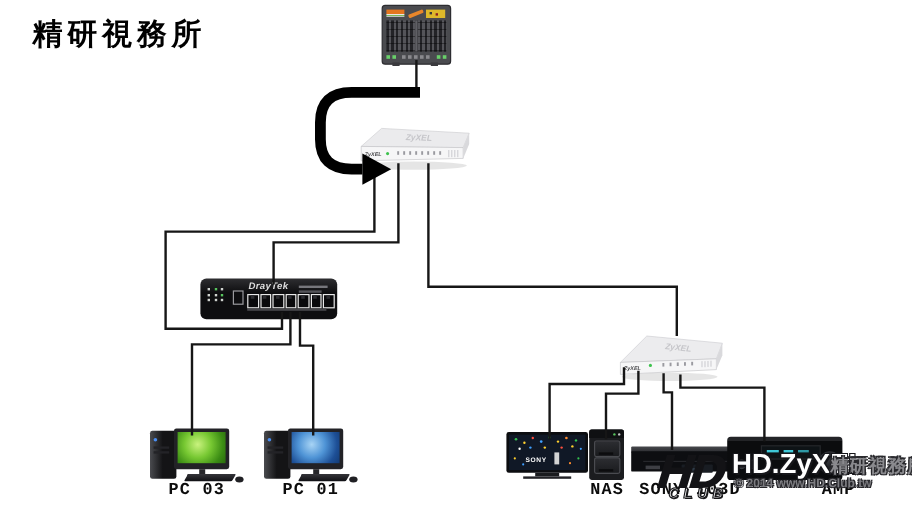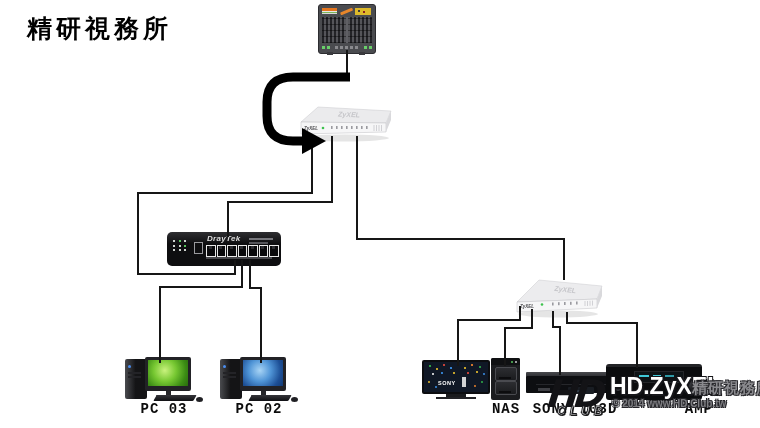--- a/index.html
+++ b/index.html
@@ -268,21 +268,21 @@
       <span class="d1"></span>
         <span class="d2"></span>
     </div>
     <div class="mon"></div>
     <div class="scr blue"></div>
     <div class="neck"></div>
       <div class="mbase"></div>
     <div class="kb"></div>
     <div class="mouse"></div>
   </div>
-  <div class="abs dlabel" style="left:194px;">PC 02</div>
+  <div class="abs dlabel" style="left:194px;">PC 01</div>
 
   <div class="abs dev tv">
     <div class="frame"></div>
     <svg width="64" height="30" viewBox="0 0 64 30" xmlns="http://www.w3.org/2000/svg">
       <rect width="64" height="30" fill="#101826"></rect>
       <g>
         <circle cx="6" cy="4" r="1.1" fill="#35c24f"></circle>
           <circle cx="13" cy="7" r="1" fill="#ffd02e"></circle>
         <circle cx="20" cy="3" r="1" fill="#ff4f3f"></circle>
           <circle cx="27" cy="6" r="1.1" fill="#3f9fff"></circle>

